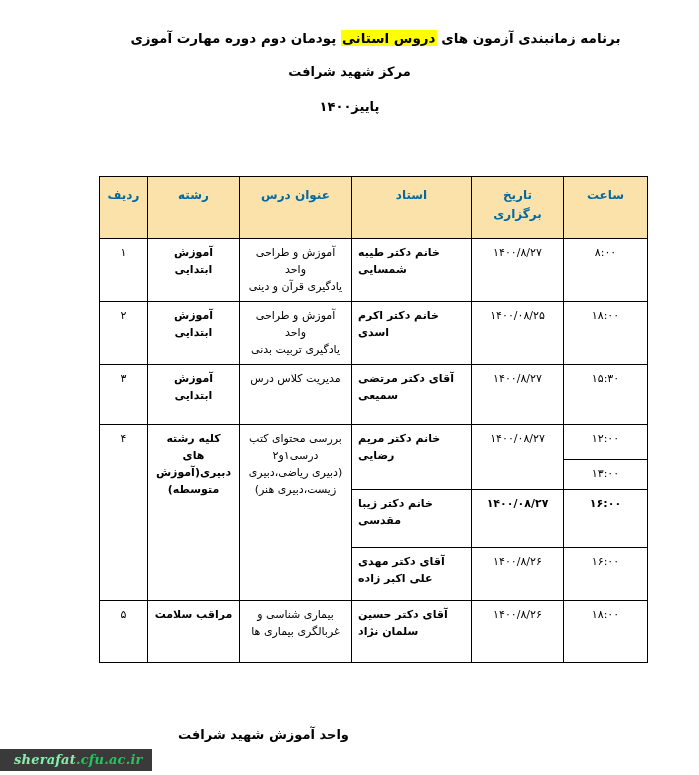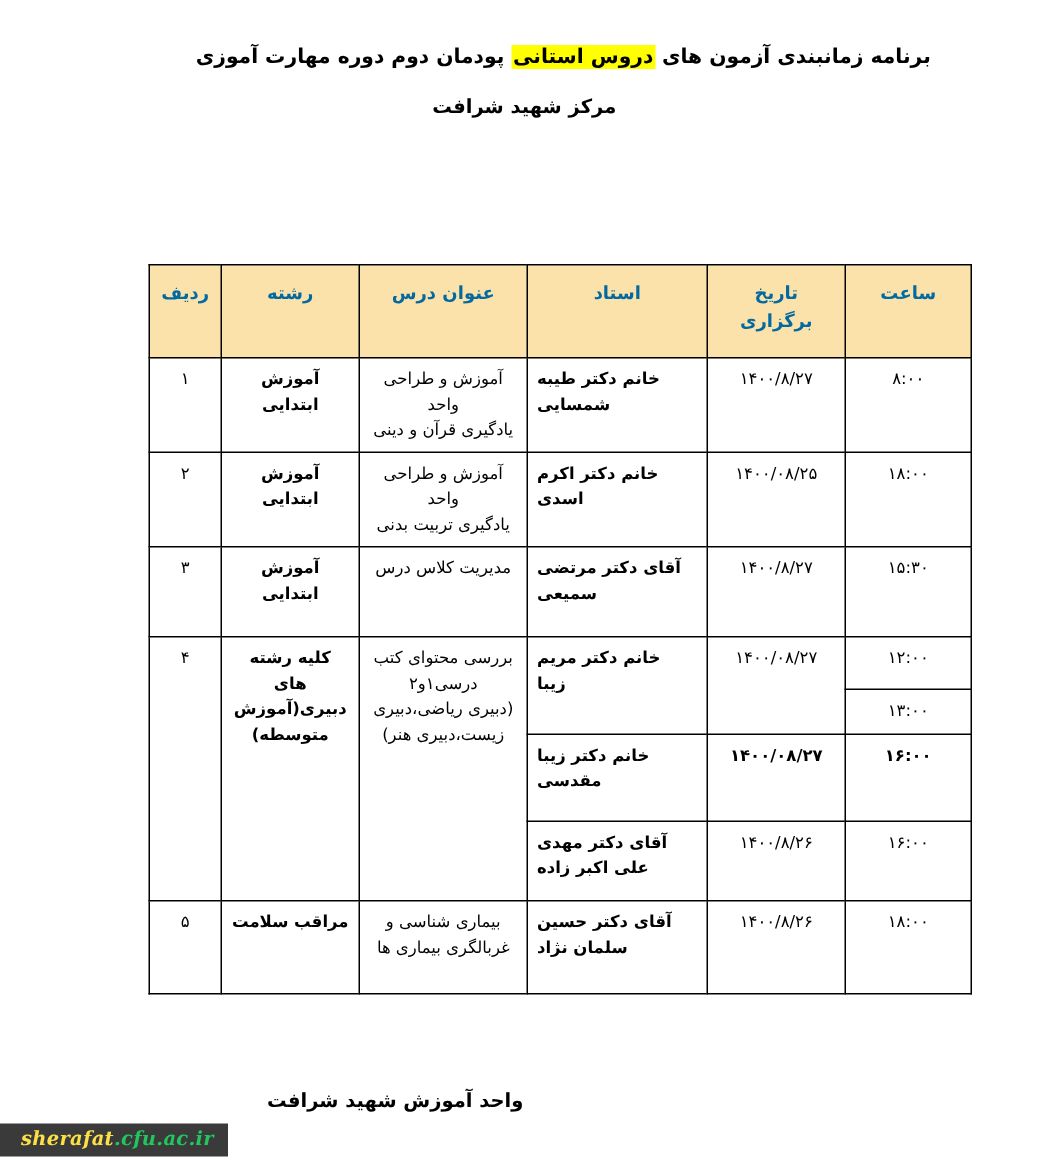--- a/index.html
+++ b/index.html
@@ -148,31 +148,32 @@
     top: 749px;
     background: #3a3a3a;
     padding: 3px 9px 4px 14px;
     font-family: "DejaVu Serif", "Liberation Serif", serif;
     font-style: italic;
     font-weight: bold;
     font-size: 13px;
     letter-spacing: 0.2px;
     direction: ltr;
   }
-  .wm-name { color: #fde047; }
+  .wm-name { color: #86efac; }
   .wm-domain { color: #22c55e; }
 </style>
 </head>
 <body>
 
 <div class="title-block">
   <div class="doc-title">
     <span>برنامه زمانبندی آزمون های </span><span class="hl">دروس استانی</span><span> پودمان دوم دوره مهارت آموزی</span>
   </div>
   <div class="doc-subtitle">مرکز شهید شرافت</div>
+  <div class="doc-subtitle2">پاییز۱۴۰۰</div>
 </div>
 
 <div class="table-wrap">
   <table class="schedule">
     <colgroup>
       <col class="col-saat">
       <col class="col-tarikh">
       <col class="col-ostad">
       <col class="col-onvan">
       <col class="col-reshte">
@@ -235,21 +236,21 @@
         </td>
         <td class="c-reshte">آموزش ابتدایی</td>
         <td class="c-radif">۳</td>
       </tr>
 
       <tr class="r4a">
         <td class="c-saat">۱۲:۰۰</td>
         <td class="c-tarikh" rowspan="2">۱۴۰۰/۰۸/۲۷</td>
         <td class="c-ostad" rowspan="2">
           <div>خانم دکتر مریم</div>
-          <div>زیبا</div>
+          <div>رضایی</div>
         </td>
         <td class="c-onvan" rowspan="4">
           <div>بررسی محتوای کتب</div>
           <div>درسی۱و۲</div>
           <div>(دبیری ریاضی،دبیری</div>
           <div>زیست،دبیری هنر)</div>
         </td>
         <td class="c-reshte" rowspan="4">
           <div>کلیه رشته های</div>
           <div>دبیری(آموزش</div>

